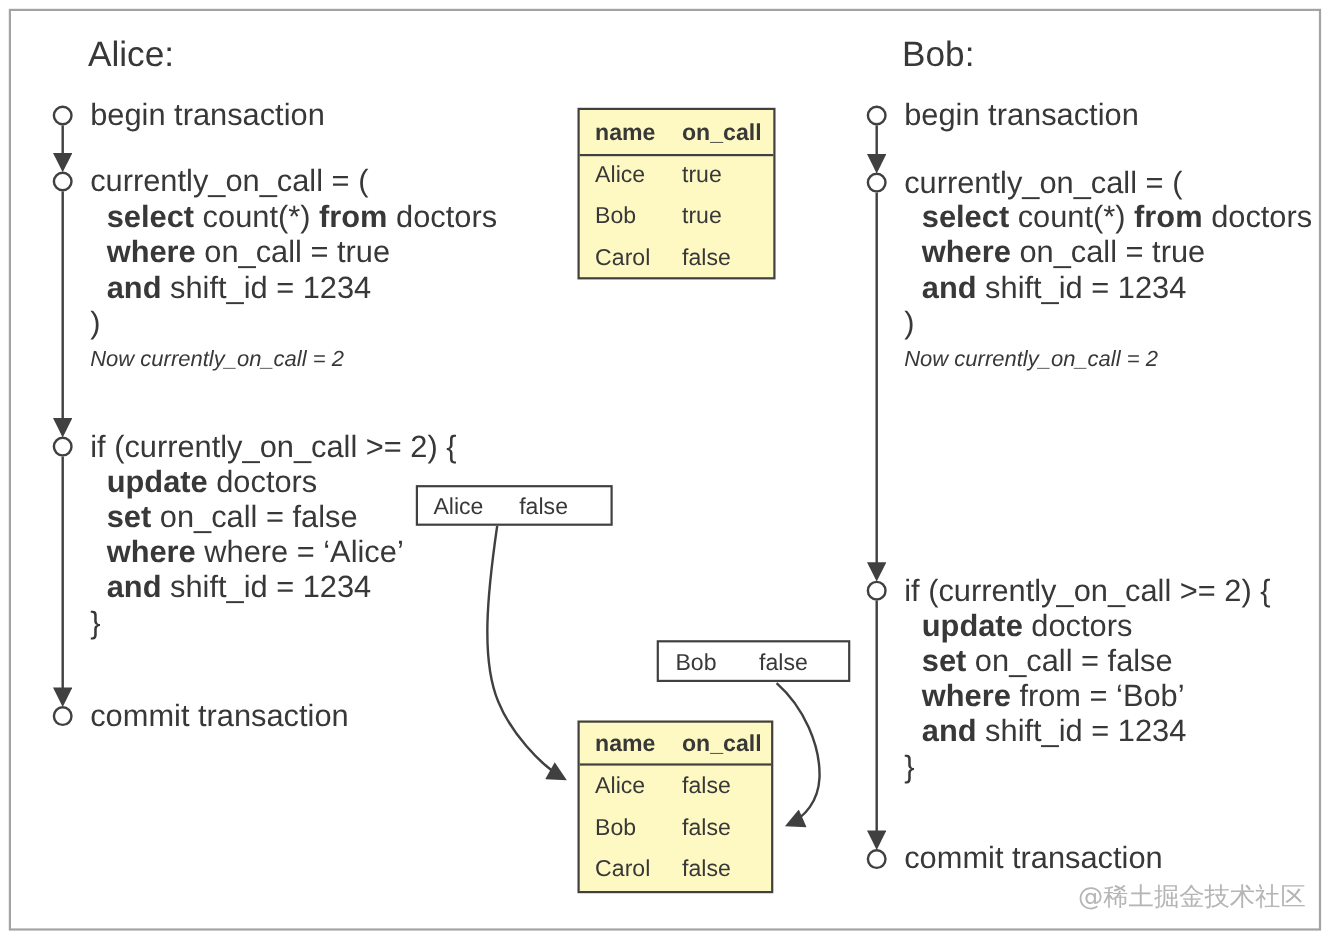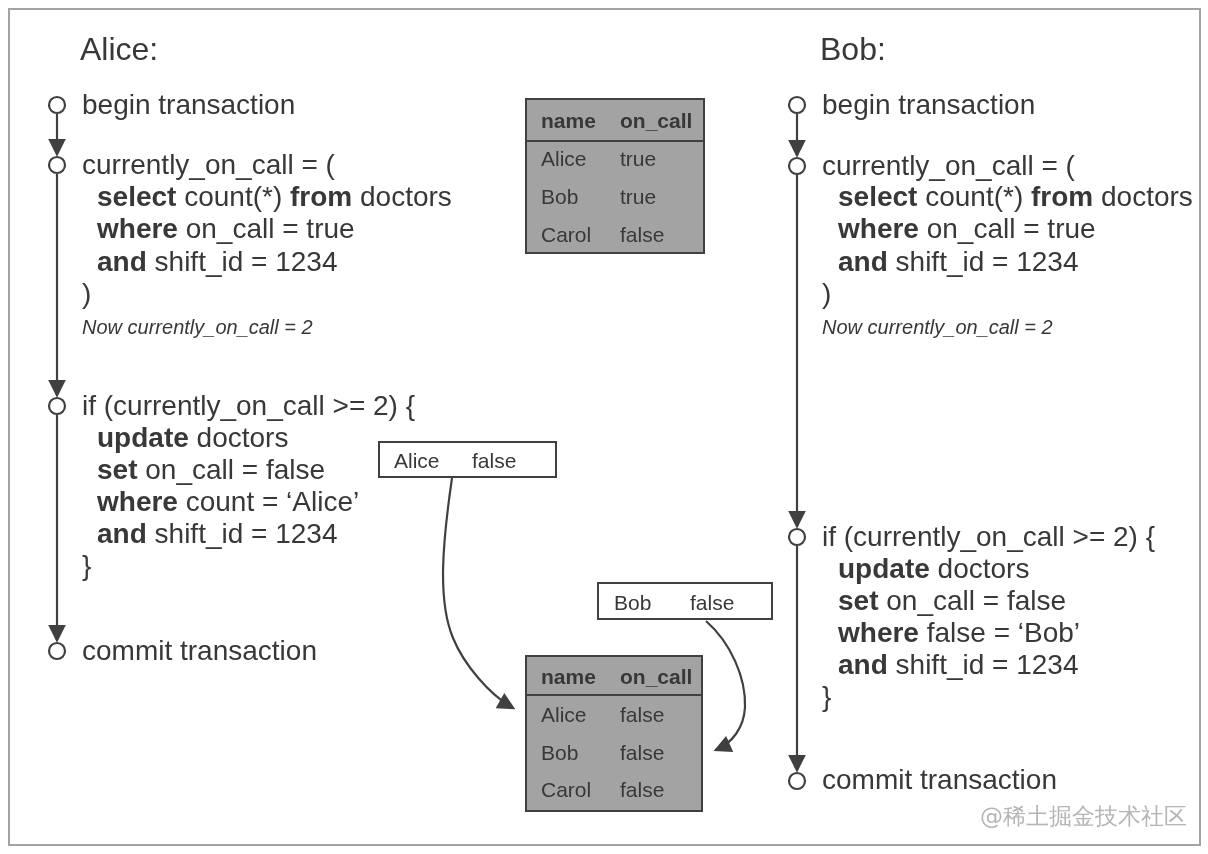--- a/index.html
+++ b/index.html
@@ -24,21 +24,21 @@
     box-sizing:border-box;
   }
   .abs{position:absolute;white-space:nowrap;}
   .title{font-size:32px;line-height:30px;}
   .line{font-size:28px;line-height:28px;}
   .note{font-size:20px;line-height:22px;font-style:italic;}
   .tbl{
     position:absolute;
     border:2px solid var(--line);
     box-sizing:border-box;
-    background:#a3a3a3;
+    background:#fef9c3;
   }
   .tbl .divider{
     position:absolute;left:0;right:0;height:2px;background:var(--line);
   }
   .cell{position:absolute;font-size:21px;line-height:26px;white-space:nowrap;}
   .cell.hdr{font-weight:700;}
   .minibox{
     position:absolute;
     border:2px solid var(--line);
     box-sizing:border-box;
@@ -94,37 +94,37 @@
   <div class="abs line" style="left:82px;top:91px">begin transaction</div>
   <div class="abs line" style="left:82px;top:151px">currently_on_call = (</div>
   <div class="abs line" style="left:97px;top:183px"><span style="font-weight: 700;">select</span><span> count(*) </span><span style="font-weight: 700;">from</span><span> doctors</span></div>
   <div class="abs line" style="left:97px;top:215px"><span style="font-weight: 700;">where</span><span> on_call = true</span></div>
   <div class="abs line" style="left:97px;top:248px"><span style="font-weight: 700;">and</span><span> shift_id = 1234</span></div>
   <div class="abs line" style="left:82px;top:280px">)</div>
   <div class="abs note" style="left:82px;top:316px">Now currently_on_call = 2</div>
   <div class="abs line" style="left:82px;top:392px">if (currently_on_call &gt;= 2) {</div>
   <div class="abs line" style="left:97px;top:424px"><span style="font-weight: 700;">update</span><span> doctors</span></div>
   <div class="abs line" style="left:97px;top:456px"><span style="font-weight: 700;">set</span><span> on_call = false</span></div>
-  <div class="abs line" style="left:97px;top:488px"><span style="font-weight: 700;">where</span><span> count = ‘Alice’</span></div>
+  <div class="abs line" style="left:97px;top:488px"><span style="font-weight: 700;">where</span><span> where = ‘Alice’</span></div>
   <div class="abs line" style="left:97px;top:520px"><span style="font-weight: 700;">and</span><span> shift_id = 1234</span></div>
   <div class="abs line" style="left:82px;top:552px">}</div>
   <div class="abs line" style="left:82px;top:637px">commit transaction</div>
 
   <div class="abs title" style="left:820px;top:34px">Bob:</div>
   <div class="abs line" style="left:822px;top:91px">begin transaction</div>
   <div class="abs line" style="left:822px;top:152px">currently_on_call = (</div>
   <div class="abs line" style="left:838px;top:183px"><span style="font-weight: 700;">select</span><span> count(*) </span><span style="font-weight: 700;">from</span><span> doctors</span></div>
   <div class="abs line" style="left:838px;top:215px"><span style="font-weight: 700;">where</span><span> on_call = true</span></div>
   <div class="abs line" style="left:838px;top:248px"><span style="font-weight: 700;">and</span><span> shift_id = 1234</span></div>
   <div class="abs line" style="left:822px;top:280px">)</div>
   <div class="abs note" style="left:822px;top:316px">Now currently_on_call = 2</div>
   <div class="abs line" style="left:822px;top:523px">if (currently_on_call &gt;= 2) {</div>
   <div class="abs line" style="left:838px;top:555px"><span style="font-weight: 700;">update</span><span> doctors</span></div>
   <div class="abs line" style="left:838px;top:587px"><span style="font-weight: 700;">set</span><span> on_call = false</span></div>
-  <div class="abs line" style="left:838px;top:619px"><span style="font-weight: 700;">where</span><span> false = ‘Bob’</span></div>
+  <div class="abs line" style="left:838px;top:619px"><span style="font-weight: 700;">where</span><span> from = ‘Bob’</span></div>
   <div class="abs line" style="left:838px;top:651px"><span style="font-weight: 700;">and</span><span> shift_id = 1234</span></div>
   <div class="abs line" style="left:822px;top:683px">}</div>
   <div class="abs line" style="left:822px;top:766px">commit transaction</div>
 
   <div class="tbl" style="left:525px;top:98px;width:180px;height:156px">
     <div class="divider" style="top:40px"></div>
     <span class="cell hdr" style="left:14px;top:8px">name</span>
     <span class="cell hdr" style="left:93px;top:8px">on_call</span>
     <span class="cell" style="left:14px;top:46px">Alice</span>
     <span class="cell" style="left:93px;top:46px">true</span>

